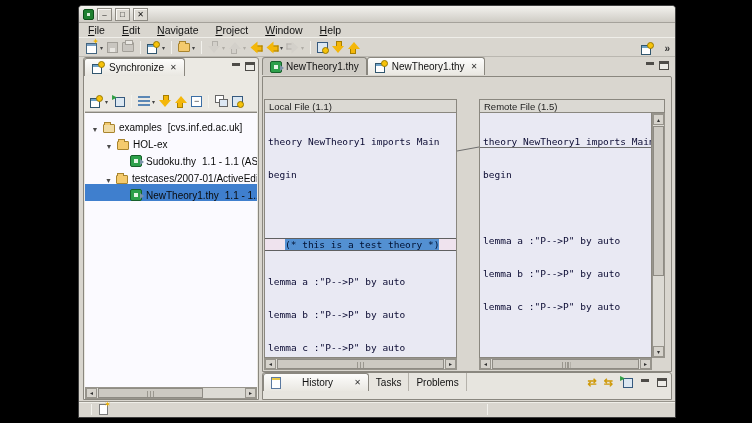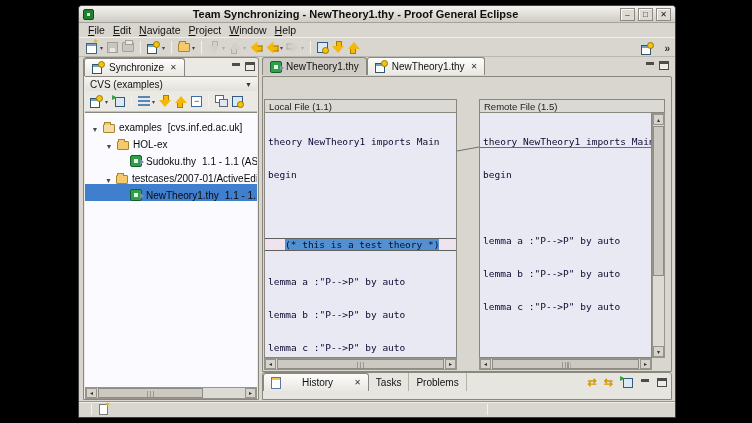--- a/index.html
+++ b/index.html
@@ -16,21 +16,21 @@
     border-radius:2px; position:relative; flex:0 0 auto; }
   .app-icon::after { content:""; position:absolute; left:3px; top:3px; width:3px; height:3px;
     background:#d8eed8; }
   .wtitle { flex:1; text-align:center; font-size:11px; font-weight:bold; color:#101010;
     white-space:nowrap; overflow:hidden; }
   .winbtn { width:15px; height:13px; margin-left:3px; background:#dedbd4;
     border:1px solid #8d8a83; box-shadow:inset 1px 1px 0 #fbfaf7; font-size:8px;
     line-height:11px; text-align:center; color:#111; flex:0 0 auto; }
 
   .menubar { position:absolute; left:0; top:17px; right:0; height:14px;
-    display:flex; align-items:center; gap:8px; padding:0 9px; font-size:10.5px; color:#111; }
+    display:flex; align-items:center; gap:17px; padding:0 9px; font-size:10.5px; color:#111; }
   .menu-item { display:inline-block; }
   .menu-item::first-letter { text-decoration:underline; }
 
   .toolbar { position:absolute; left:0; top:31px; right:0; height:20px;
     border-top:1px solid #efeee9; border-bottom:1px solid #bab7b0;
     display:flex; align-items:center; padding:0 5px; }
   .tsep { width:1px; height:13px; background:#a8a59d; border-right:1px solid #f2f1ec; margin:0 4px; }
   .tbtn { height:17px; display:flex; align-items:center; padding:0 2px; position:relative; }
   .dd { font-size:6px; color:#444; margin-left:2px; }
   .dd.dis { color:#b0ada6; }
@@ -189,21 +189,20 @@
 
   .gutter-svg { position:absolute; left:194px; top:22px; width:22px; height:271px; }
 </style>
 </head>
 <body>
 
 <div class="window">
 
   <div class="titlebar">
     <div class="app-icon"></div>
-    <div class="wtitle">Team Synchronizing - NewTheory1.thy - Proof General Eclipse</div>
     <div class="winbtn">–</div>
     <div class="winbtn">□</div>
     <div class="winbtn">✕</div>
   </div>
 
   <div class="menubar">
     <span class="menu-item">File</span>
     <span class="menu-item">Edit</span>
     <span class="menu-item">Navigate</span>
     <span class="menu-item">Project</span>
@@ -272,24 +271,20 @@
     <div class="tabrow">
       <div class="tab sel">
         <span class="ico ic-sync"></span>
         <span>Synchronize</span>
         <span class="x">✕</span>
       </div>
       <div class="viewbtns">
         <span class="ico vmin"></span>
         <span class="ico vmax"></span>
       </div>
-    </div>
-    <div class="scope-row">
-      <span>CVS (examples)</span>
-      <span class="scope-dd">▼</span>
     </div>
     <div class="vtoolbar">
       <div class="tbtn">
         <span class="ico ic-sync"></span>
         <span class="dd">▾</span>
       </div>
       <div class="tbtn">
         <span class="ico ic-pin-editor"></span>
       </div>
       <div class="tsep"></div>

